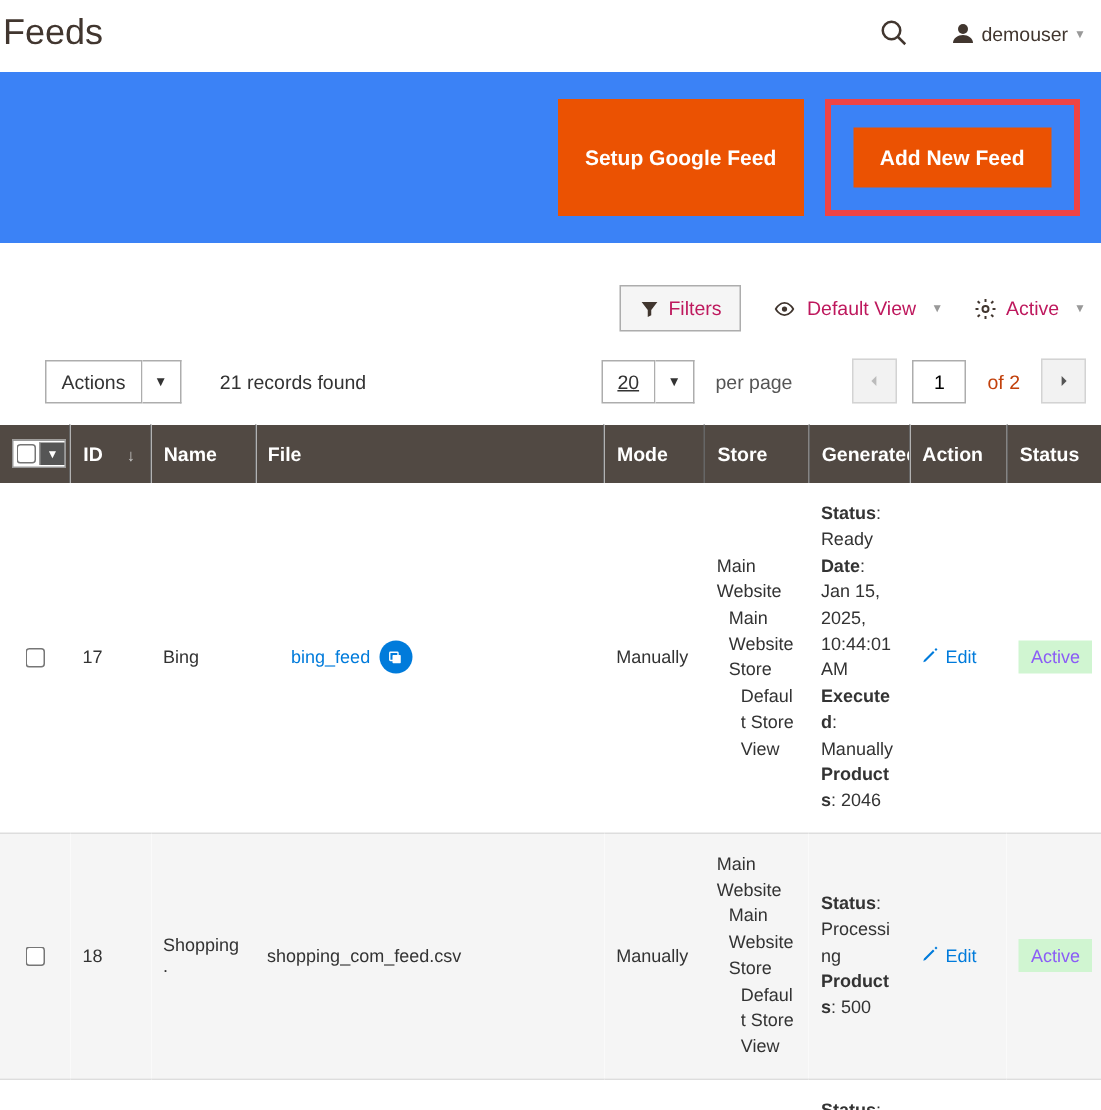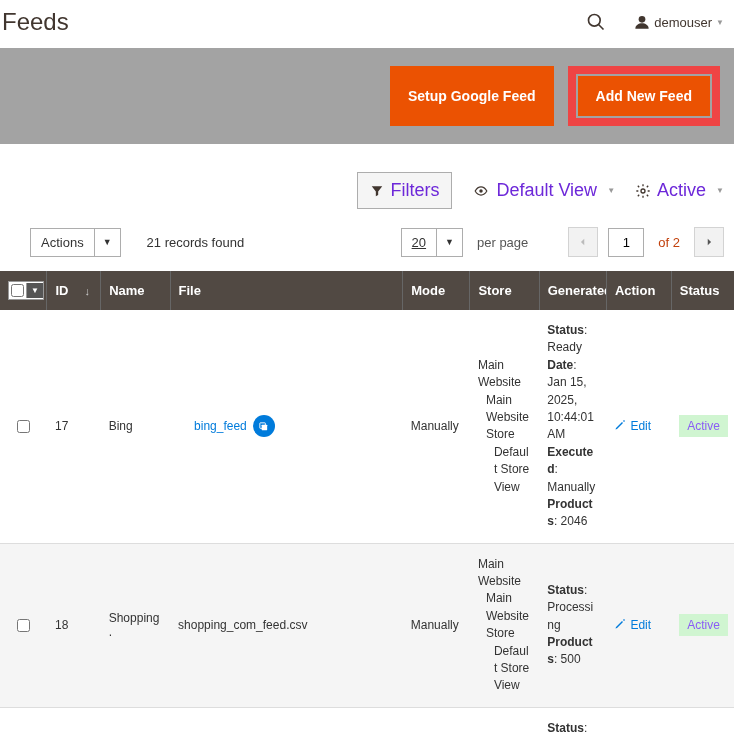--- a/index.html
+++ b/index.html
@@ -26,50 +26,50 @@
   .header-right {
     display: flex;
     align-items: center;
     gap: 28px;
   }
   .icon-btn { cursor: pointer; display: inline-flex; align-items: center; }
   .user-chip { display: inline-flex; align-items: center; gap: 4px; color: #41362f; font-size: 13px; cursor: pointer; }
   .svg-ico { display: inline-block; vertical-align: middle; }
 
   .action-bar {
-    background: #a3a3a3;
+    background: #3b82f6;
     padding: 18px 14px;
     display: flex;
     justify-content: flex-end;
     gap: 14px;
     margin-bottom: 28px;
   }
   .btn {
     border: none;
     padding: 12px 18px;
     font-size: 14px;
     font-weight: 600;
     cursor: pointer;
   }
   .btn-orange { background: #eb5202; color: #fff; }
   .highlight-box {
-    border: 8px solid #ef4444;
-    padding: 2px;
+    border: 4px solid #ef4444;
+    padding: 15px;
   }
 
   .toolbar-row {
     display: flex;
     justify-content: flex-end;
     align-items: center;
     gap: 20px;
     padding: 0 10px 18px 10px;
   }
   .tool-btn {
     display: inline-flex; align-items: center; gap: 6px;
-    font-size: 18px; color: #6d28d9; cursor: pointer;
+    font-size: 13px; color: #be185d; cursor: pointer;
   }
   .filters-btn {
     border: 1px solid #adadad;
     background: #f5f5f5;
     padding: 7px 12px;
   }
   .tool-caret::after {
     content: "▼"; font-size: 8px; margin-left: 4px; color: #999;
   }
 

